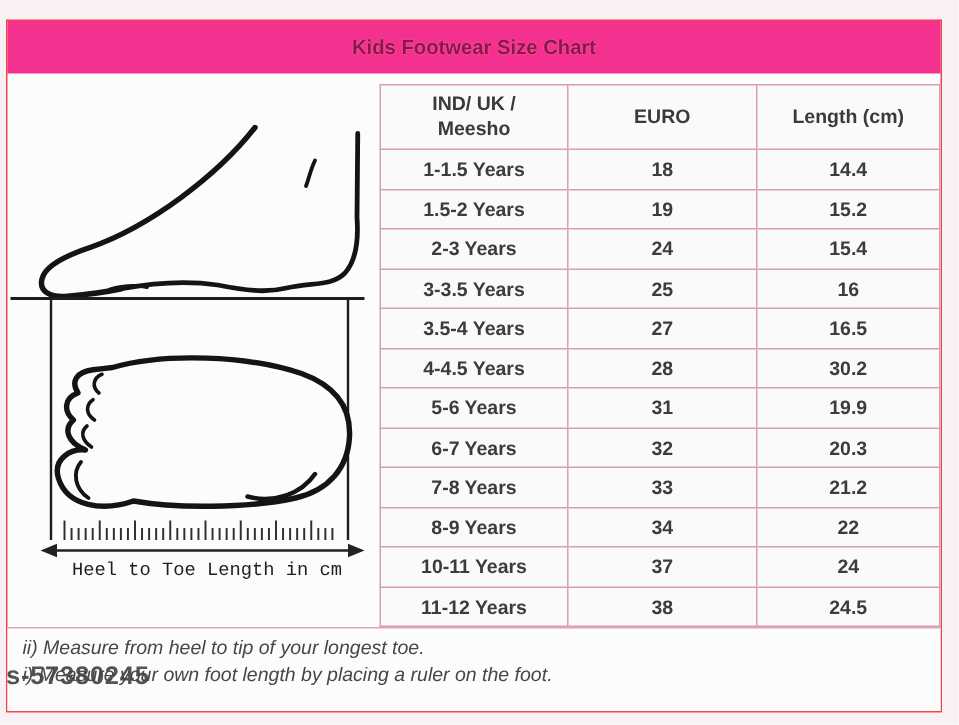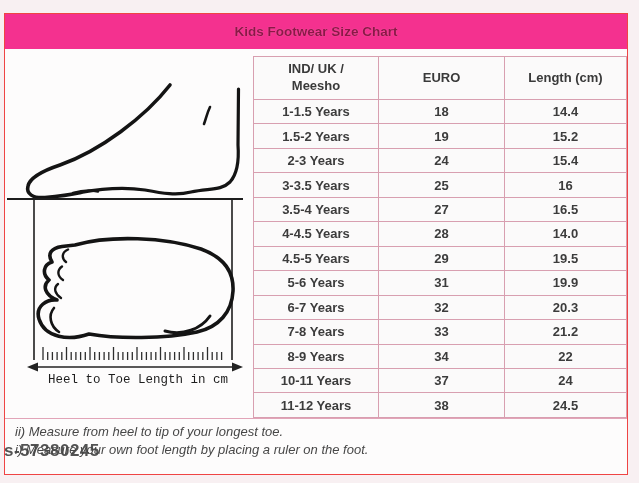--- a/index.html
+++ b/index.html
@@ -186,28 +186,23 @@
 
             <tr>
               <td>3.5-4 Years</td>
               <td>27</td>
               <td>16.5</td>
             </tr>
 
             <tr>
               <td>4-4.5 Years</td>
               <td>28</td>
-              <td>14.0</td>
-            </tr>
-
-            <tr>
-              <td>4.5-5 Years</td>
-              <td>29</td>
-              <td>19.5</td>
-            </tr>
+              <td>30.2</td>
+            </tr>
+
 
             <tr>
               <td>5-6 Years</td>
               <td>31</td>
               <td>19.9</td>
             </tr>
 
             <tr>
               <td>6-7 Years</td>
               <td>32</td>

